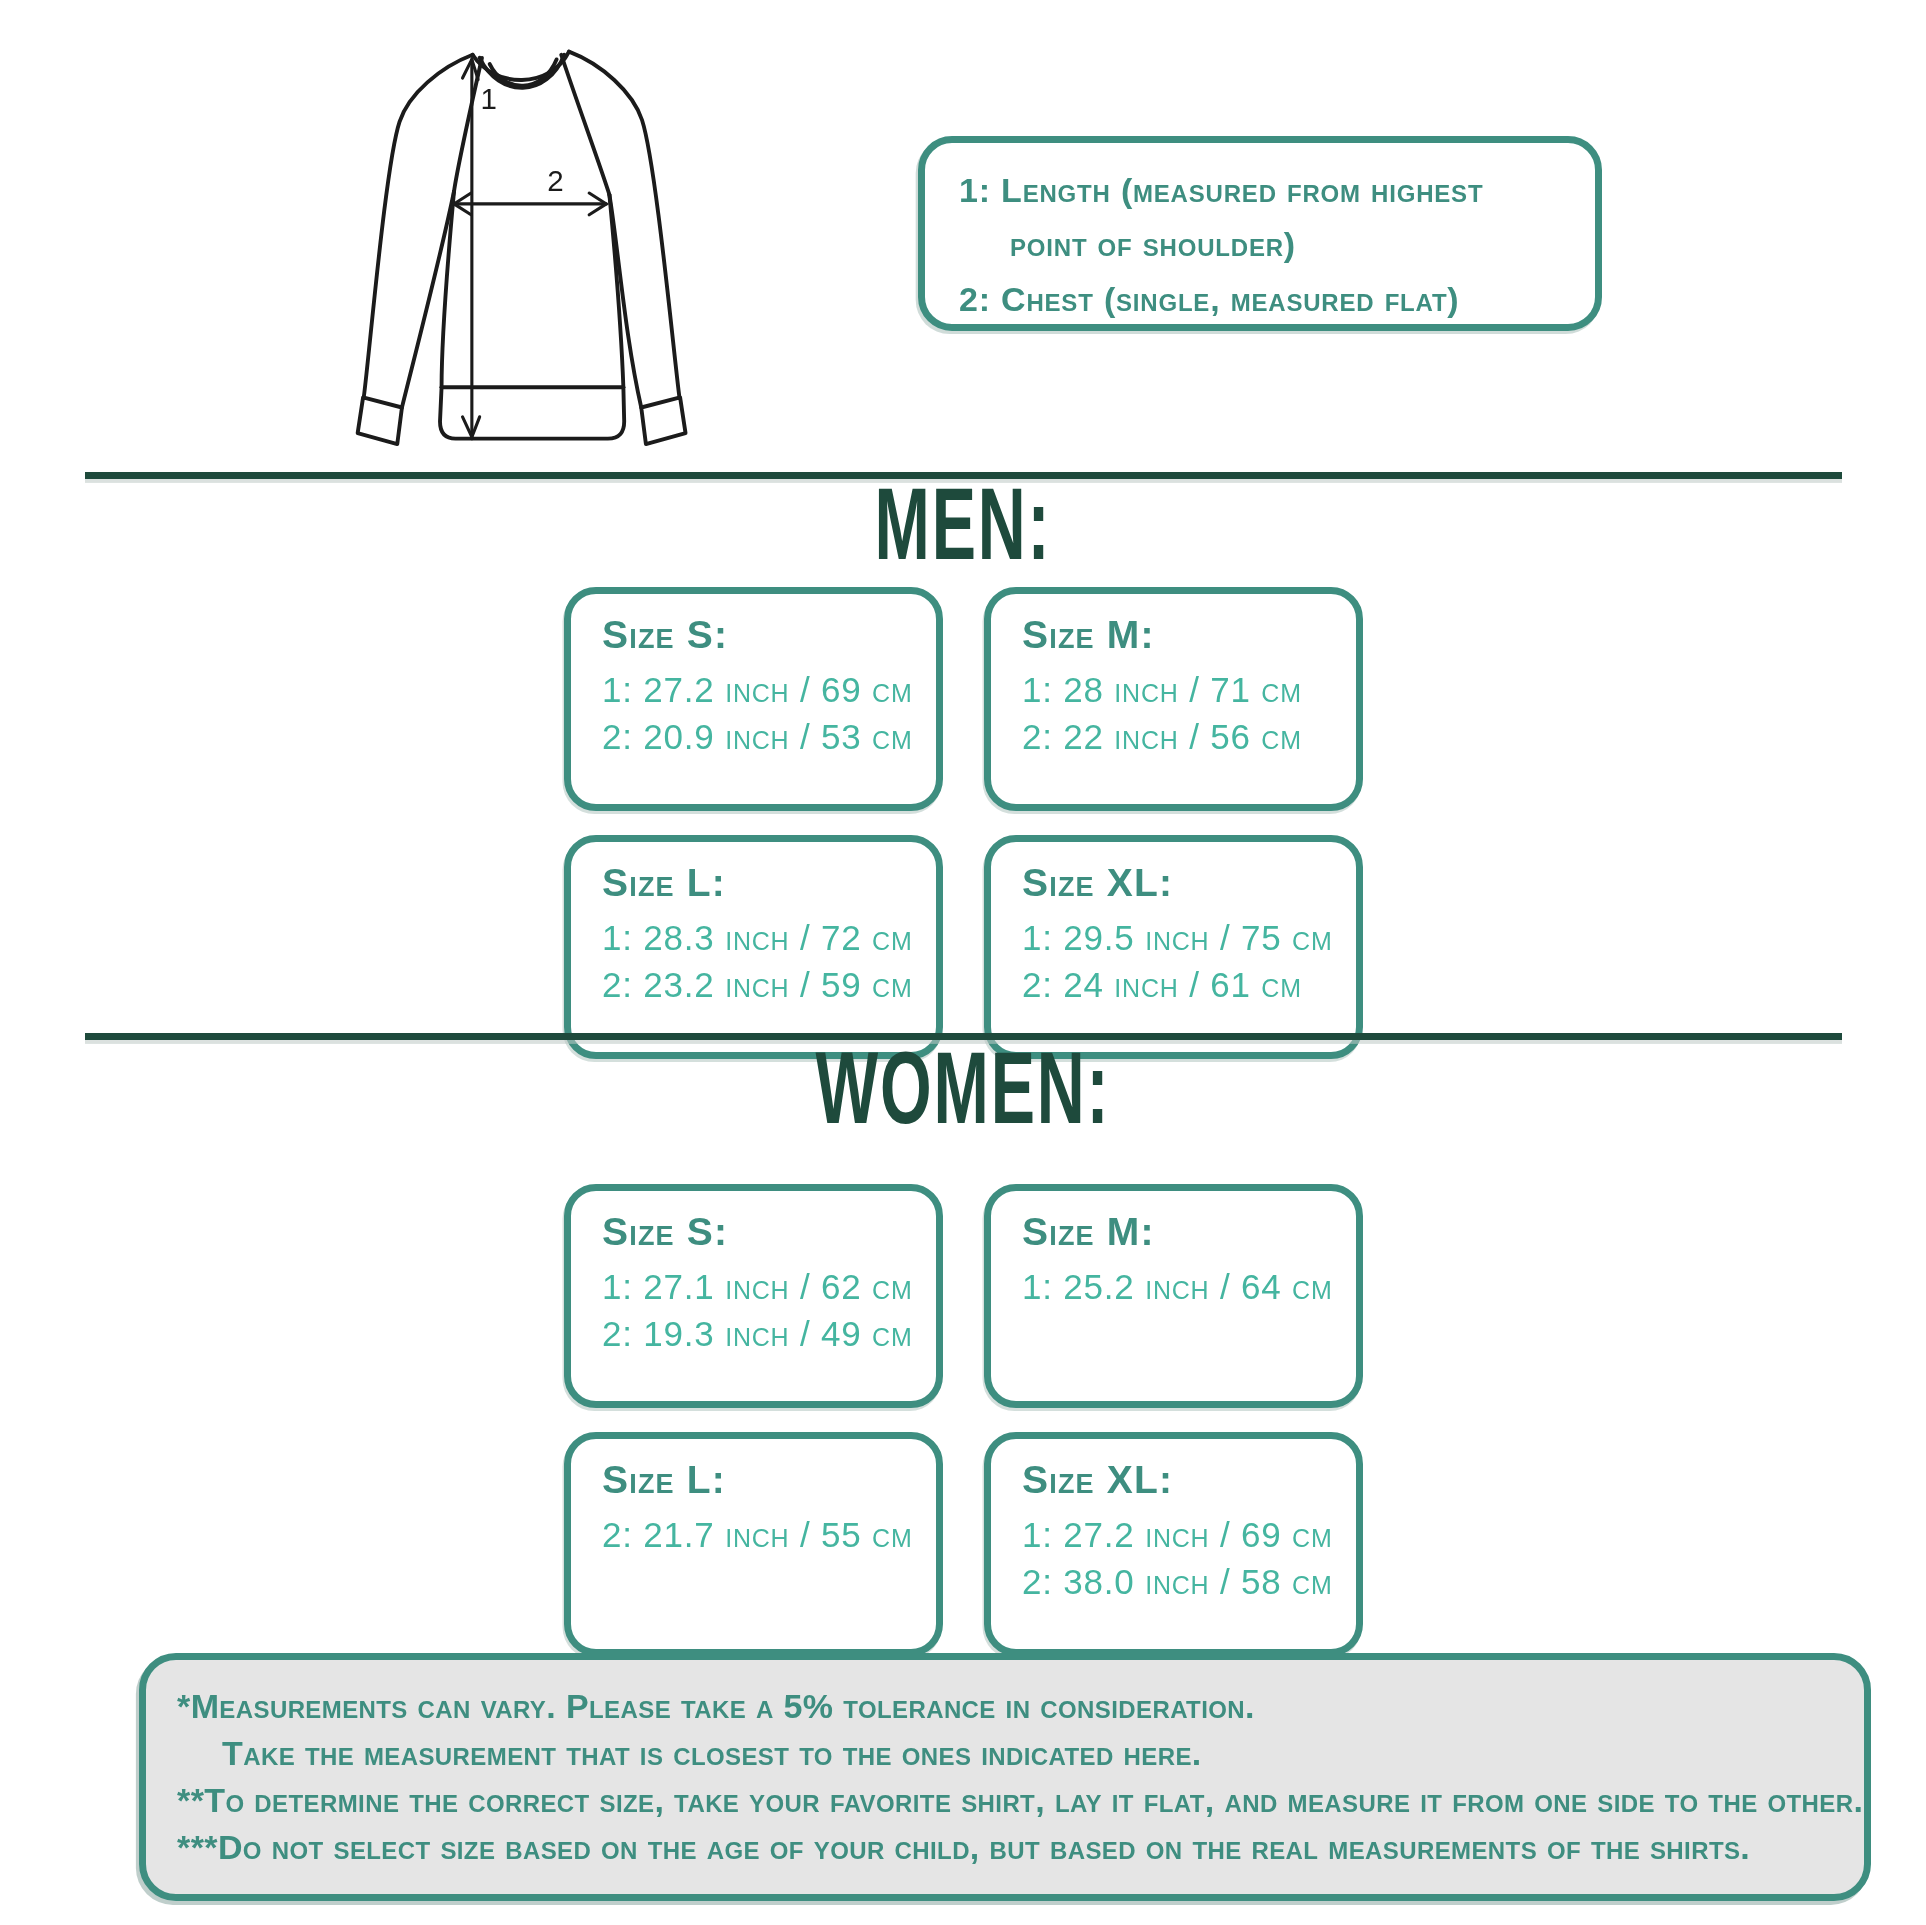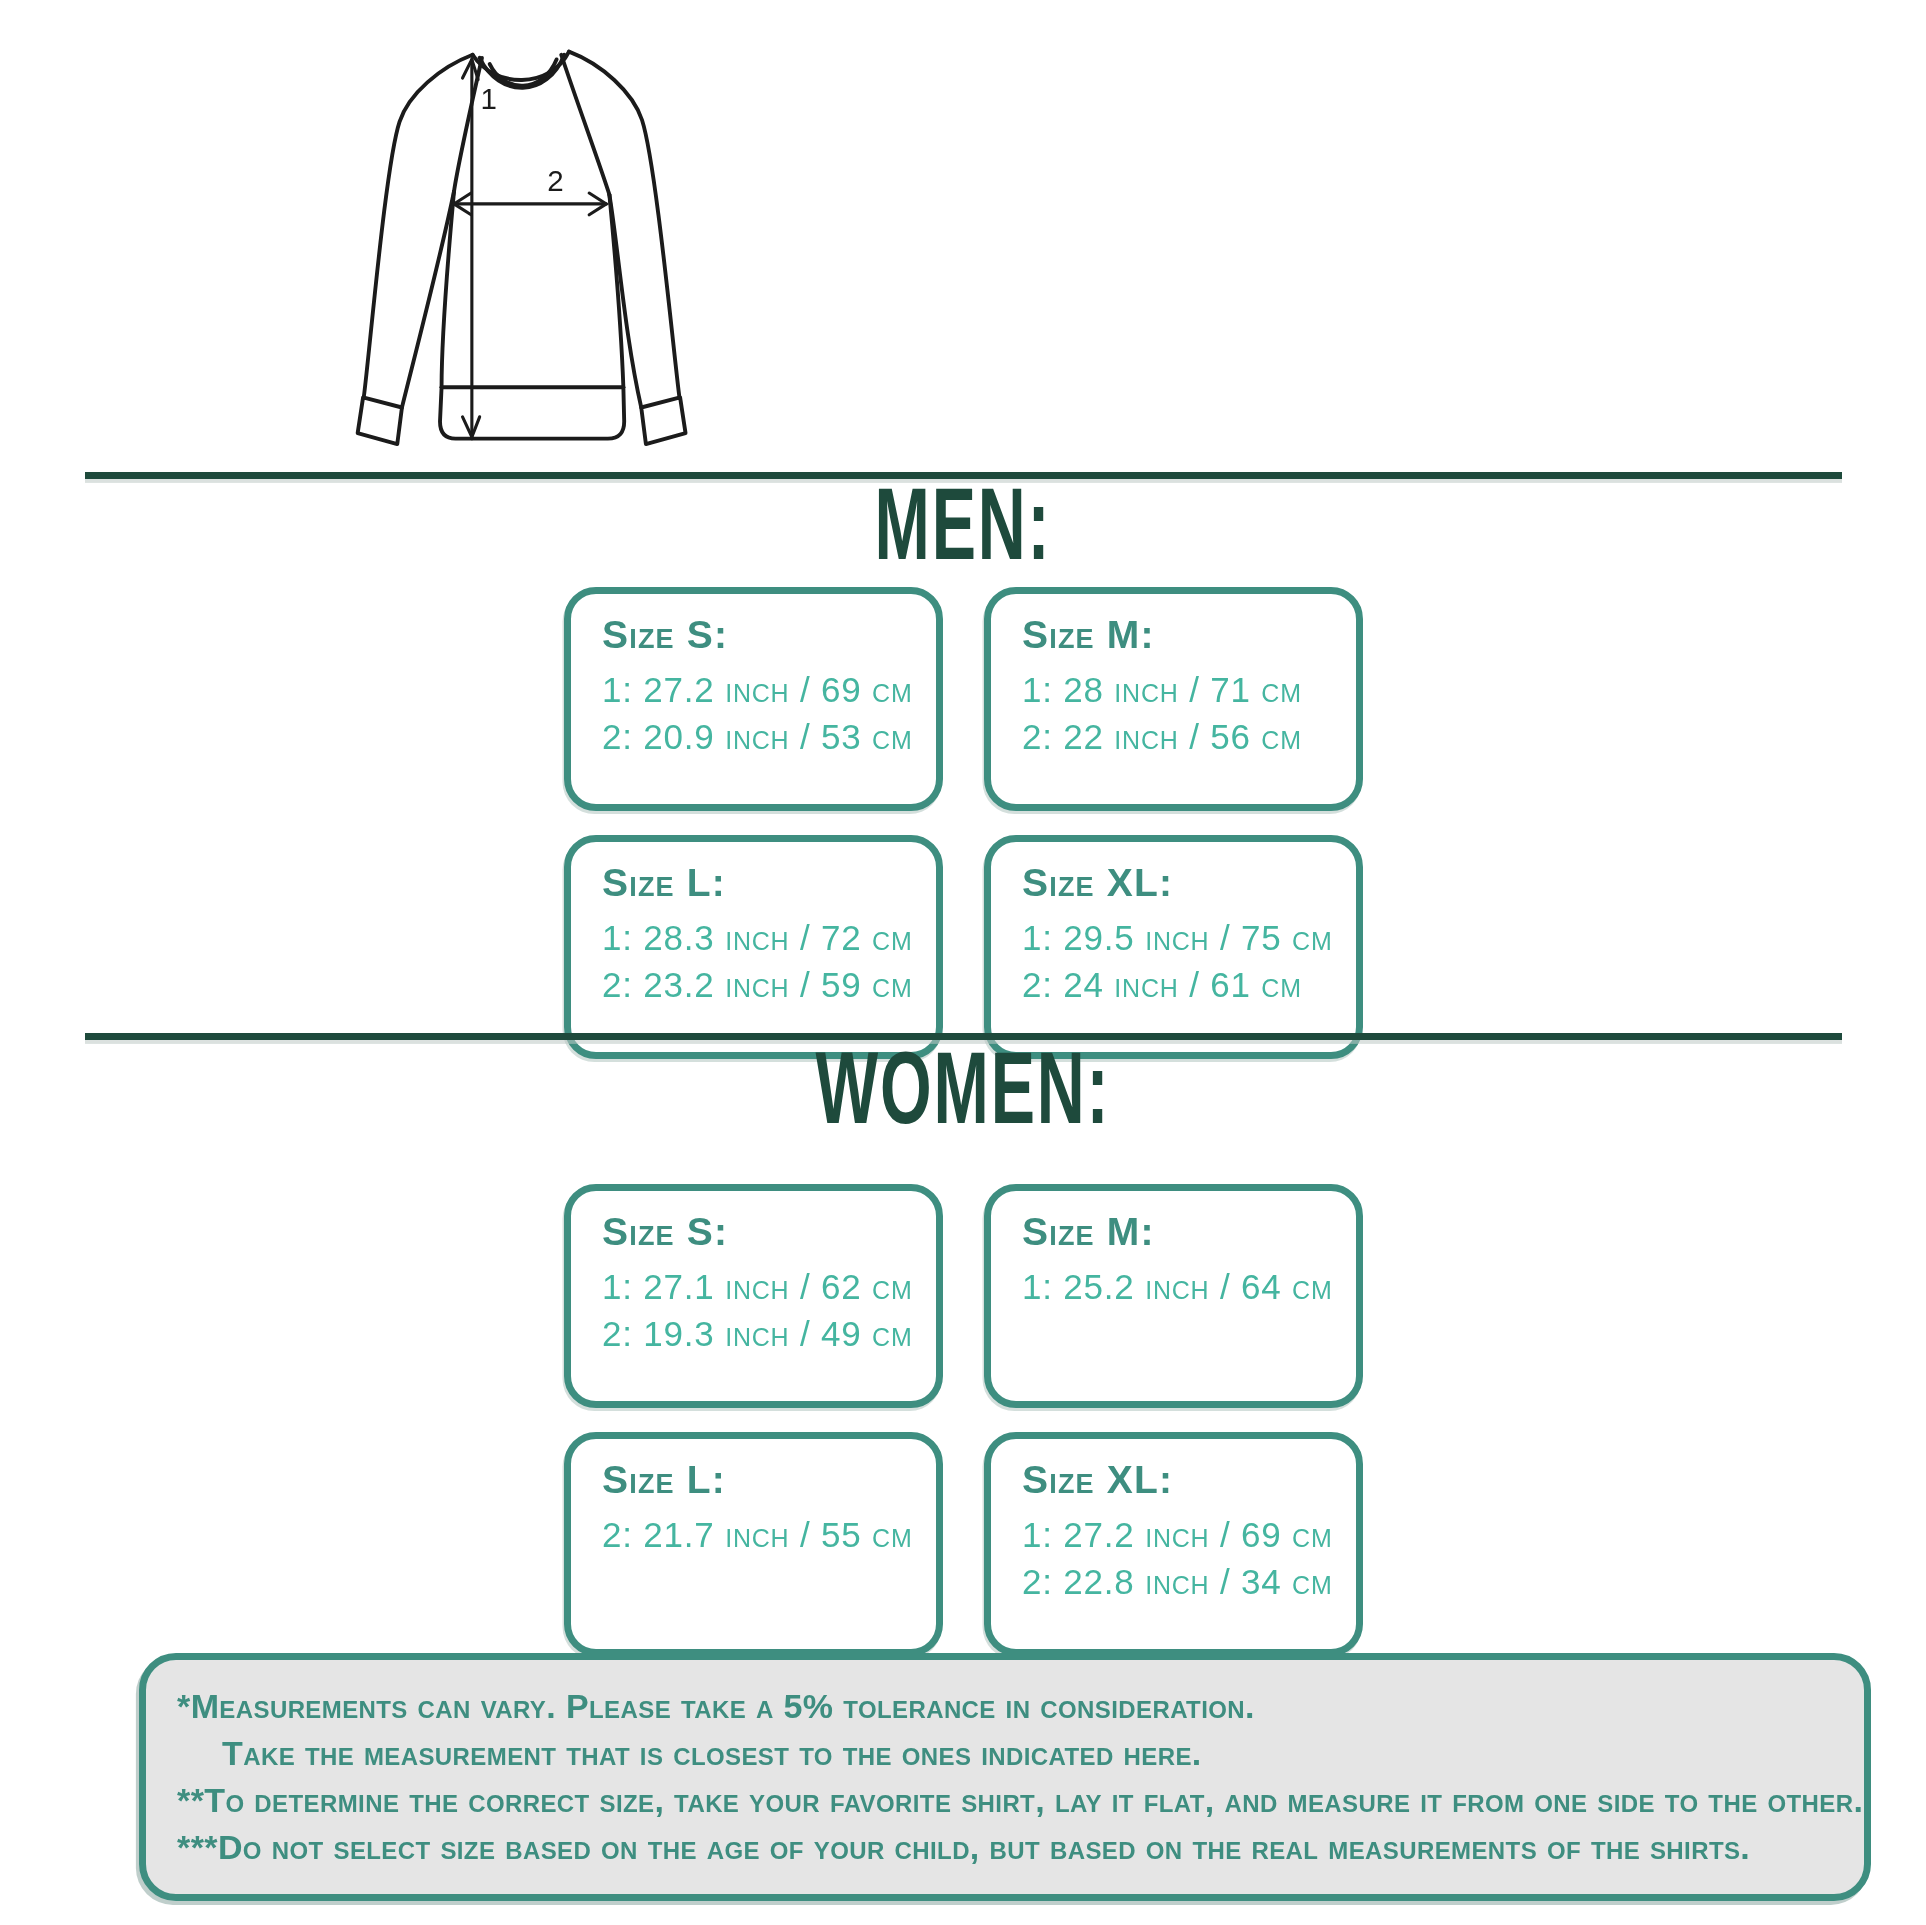--- a/index.html
+++ b/index.html
@@ -136,20 +136,25 @@
       <g fill="none" stroke="#1b1b1b" stroke-width="4" stroke-linecap="round">
         <line x1="170" y1="238" x2="366" y2="238"></line>
         <path d="M192,224 L170,238 L192,252"></path>
         <path d="M344,224 L366,238 L344,252"></path>
       </g>
       <text x="204" y="116" class="arrow-label">1</text>
       <text x="290" y="222" class="arrow-label">2</text>
     </svg>
   </div>
 
+  <div class="legend-box">
+    <div class="legend-line">1: Length (measured from highest</div>
+    <div class="legend-line indent">point of shoulder)</div>
+    <div class="legend-line">2: Chest (single, measured flat)</div>
+  </div>
 
   <div class="divider first"></div>
   <div class="section-heading men">MEN:</div>
 
   <div class="size-grid men">
     <div class="size-box">
       <div class="size-title">Size S:</div>
       <div class="size-line">1: 27.2 inch / 69 cm</div>
       <div class="size-line">2: 20.9 inch / 53 cm</div>
     </div>
@@ -183,21 +188,21 @@
       <div class="size-title">Size M:</div>
       <div class="size-line">1: 25.2 inch / 64 cm</div>
     </div>
     <div class="size-box">
       <div class="size-title">Size L:</div>
       <div class="size-line">2: 21.7 inch / 55 cm</div>
     </div>
     <div class="size-box">
       <div class="size-title">Size XL:</div>
       <div class="size-line">1: 27.2 inch / 69 cm</div>
-      <div class="size-line">2: 22.8 inch / 34 cm</div>
+      <div class="size-line">2: 38.0 inch / 58 cm</div>
     </div>
   </div>
 
   <div class="footnote-box">
     <div class="footnote-line">*Measurements can vary. Please take a 5% tolerance in consideration.</div>
     <div class="footnote-line indent">Take the measurement that is closest to the ones indicated here.</div>
     <div class="footnote-line">**To determine the correct size, take your favorite shirt, lay it flat, and measure it from one side to the other.</div>
     <div class="footnote-line">***Do not select size based on the age of your child, but based on the real measurements of the shirts.</div>
   </div>
 

